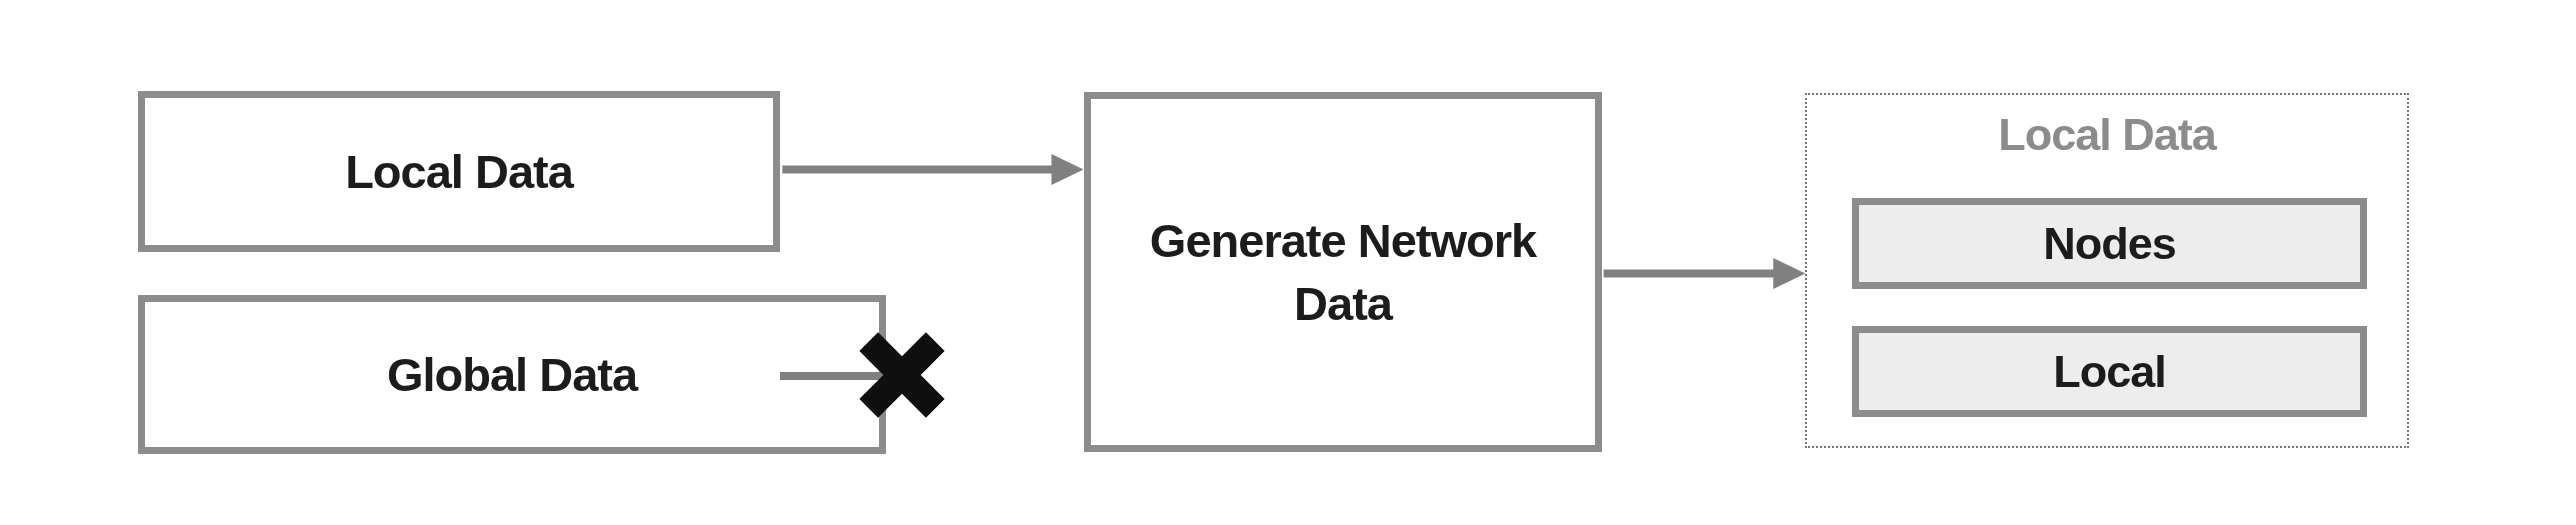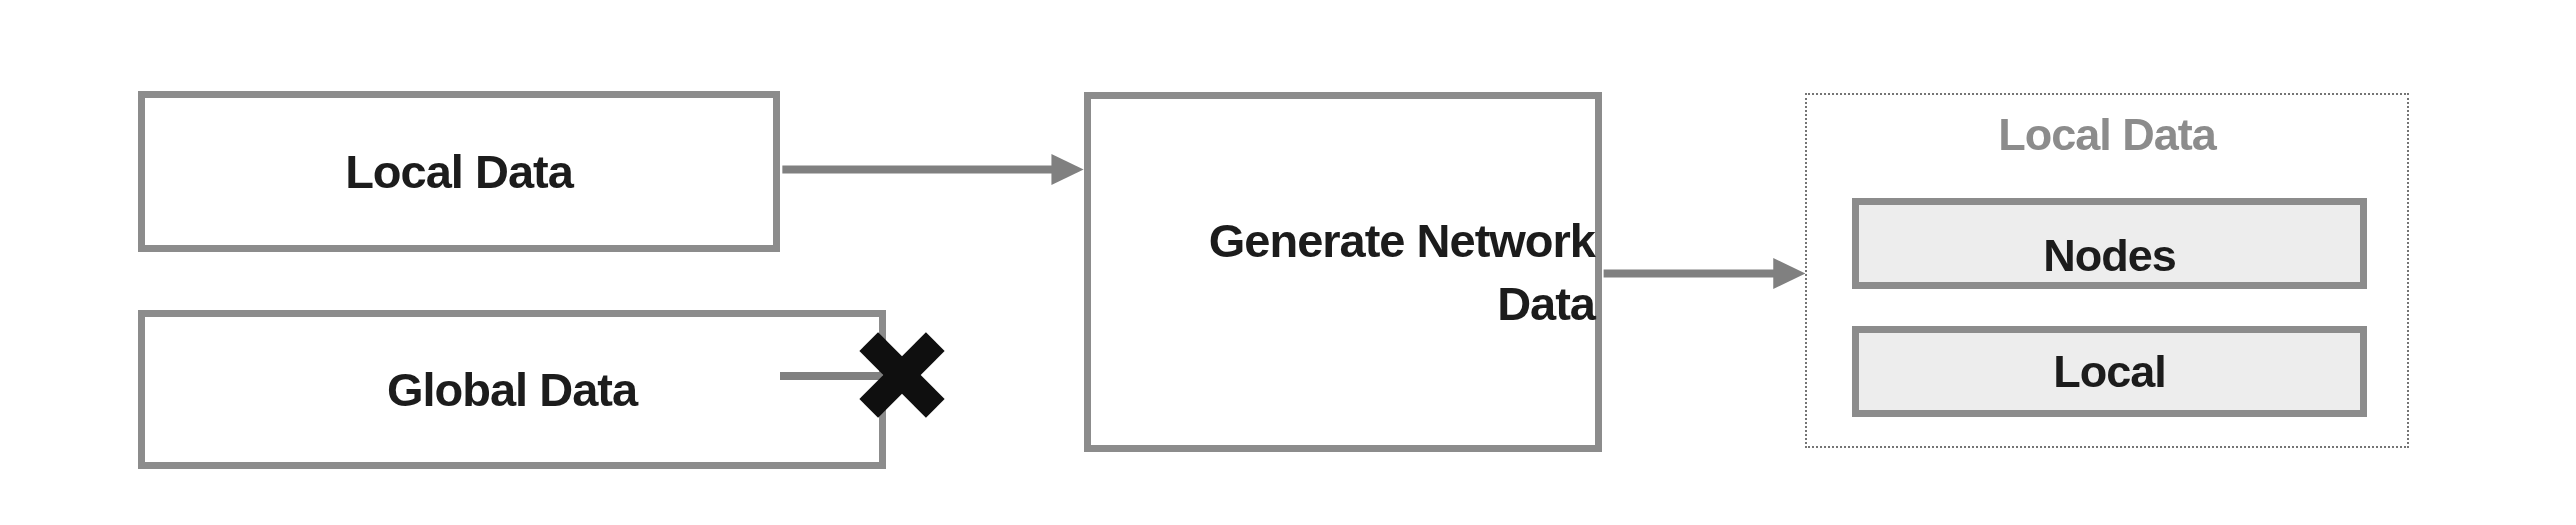--- a/index.html
+++ b/index.html
@@ -23,26 +23,25 @@
     display: flex;
     align-items: center;
     justify-content: center;
     text-align: center;
     font-weight: 700;
     font-size: 47px;
     letter-spacing: -1px;
     color: #1c1c1c;
   }
   .box-local   { left: 138px;  top: 91px;  width: 642px; height: 161px; }
-  .box-global  { left: 138px;  top: 310px; width: 748px; height: 159px; }
+  .box-global  { left: 138px;  top: 295px; width: 748px; height: 159px; }
   .box-generate{
     left: 1084px; top: 92px; width: 518px; height: 360px;
     flex-direction: column;
     line-height: 1.35;
-    align-items: flex-end;
   }
   .arrow-svg { position: absolute; }
   .arrow-local-to-generate { left: 777px;  top: 150px; }
   .arrow-generate-to-output{ left: 1601px; top: 254px; }
   .blocked-line {
     position: absolute;
     left: 780px; top: 372px;
     width: 102px; height: 7.9px;
     background: #808080;
   }
@@ -73,21 +72,21 @@
     border: 7.9px solid #8c8c8c;
     background: #ededed;
     display: flex;
     align-items: center;
     justify-content: center;
     font-weight: 700;
     font-size: 45px;
     letter-spacing: -1px;
     color: #1c1c1c;
   }
-  .inner-nodes { top: 103px; align-items: flex-end; }
+  .inner-nodes { top: 103px; }
   .inner-edges { top: 231px; }
 </style>
 </head>
 <body>
 
 <div class="canvas">
 
   <div class="node-box box-local">
     <span>Local Data</span>
   </div>

